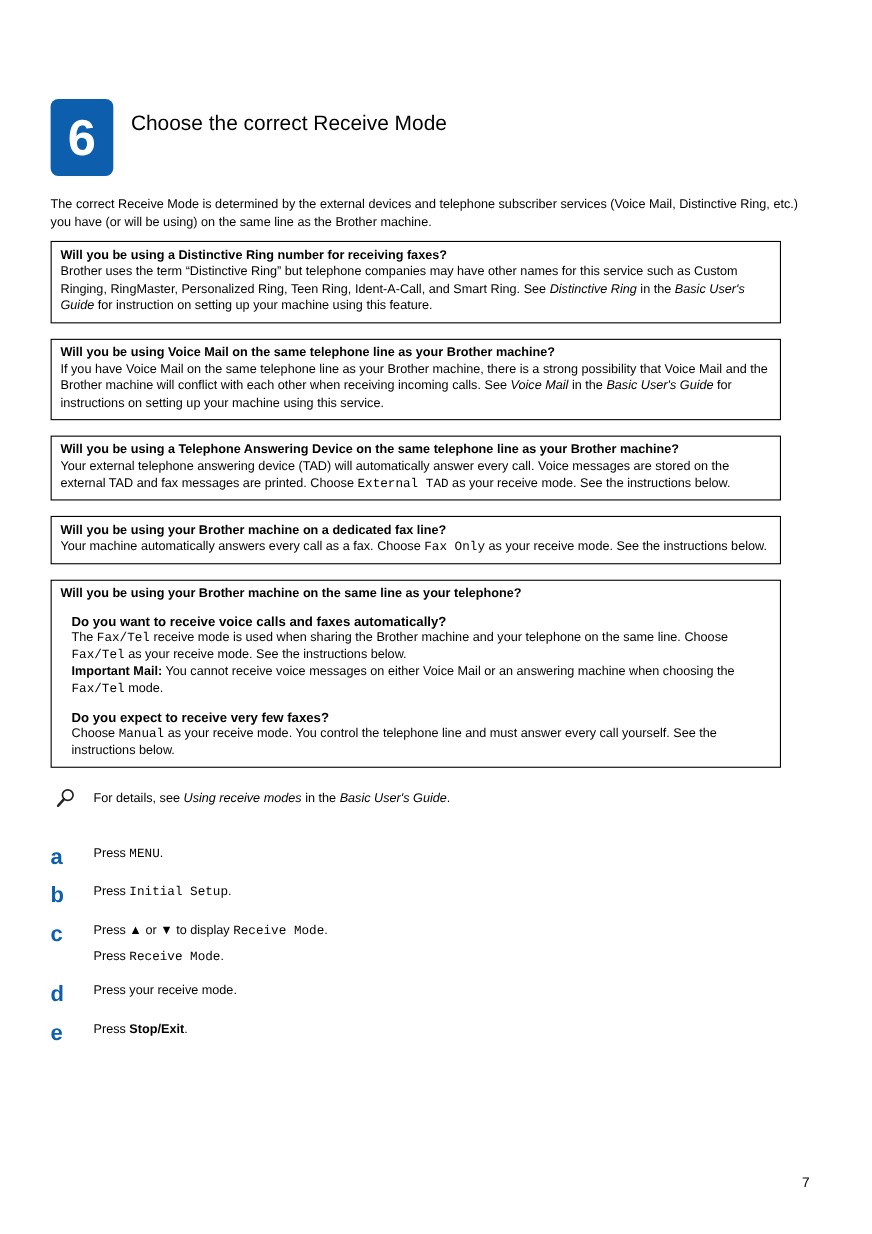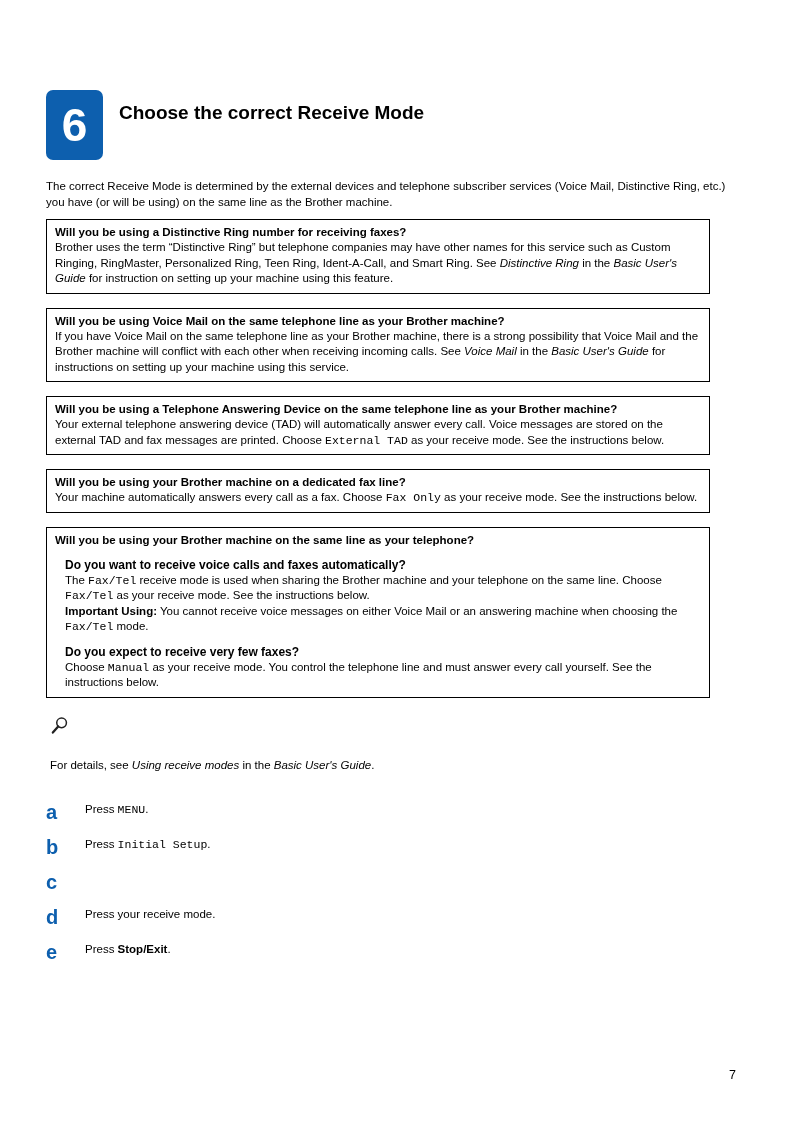--- a/index.html
+++ b/index.html
@@ -9,36 +9,36 @@
   }
   .page { position:relative; width:793px; height:1122px; }
   .content { padding:90px 47px 0 46px; }
 
   .step-header { display:flex; align-items:flex-start; gap:16px; margin-bottom:18px; }
   .step-badge {
     width:57px; height:70px; background:var(--accent,#0d5fae); border-radius:7px;
     display:flex; align-items:center; justify-content:center; flex:0 0 auto;
   }
   .step-badge span { color:#fff; font-size:46px; font-weight:700; line-height:1; }
-  .doc-title { font-size:19px; font-weight:700; margin:12px 0 0 0; }
+  .doc-title { font-size:19px; font-weight:400; margin:12px 0 0 0; }
 
   .intro { font-size:11.5px; line-height:16px; margin:0 0 9px 0; width:700px; }
 
   .qbox {
     width:664px; border:1px solid #000; padding:4px 8px 6px 8px; margin-bottom:14px;
     box-sizing:border-box; font-size:11.5px; line-height:15.5px;
   }
   .qbox h2 { font-size:11.5px; font-weight:700; margin:0; line-height:16px; }
   .qbox p { margin:0; }
 
   .sub { padding-left:10px; margin-top:9px; }
   .sub h3 { font-size:12px; font-weight:700; margin:0; line-height:16px; }
 
   .note-row { display:flex; align-items:flex-start; gap:16px; margin:18px 0 0 4px;
-    font-size:11.5px; line-height:16px;flex-direction:column; }
+    font-size:11.5px; line-height:16px; }
   .note-row p { margin:2px 0 0 0; }
   .note-icon { flex:0 0 auto; }
 
   .steps { margin-top:28px; }
   .step { display:flex; margin-bottom:14px; }
   .step-letter {
     width:39px; flex:0 0 auto; font-size:20px; font-weight:700;
     color:var(--accent,#0d5fae); line-height:1; padding-top:1px;
   }
   .step-body p { margin:0 0 7px 0; font-size:11.5px; line-height:16px; }
@@ -83,21 +83,21 @@
     <section class="qbox">
       <h2>Will you be using your Brother machine on a dedicated fax line?</h2>
       <p><span>Your machine automatically answers every call as a fax. Choose </span><span class="seg-m">Fax Only</span><span> as your receive mode. See the instructions below.</span></p>
     </section>
 
     <section class="qbox">
       <h2>Will you be using your Brother machine on the same line as your telephone?</h2>
       <div class="sub">
         <h3>Do you want to receive voice calls and faxes automatically?</h3>
         <p><span>The </span><span class="seg-m">Fax/Tel</span><span> receive mode is used when sharing the Brother machine and your telephone on the same line. Choose </span><span class="seg-m">Fax/Tel</span><span> as your receive mode. See the instructions below.</span></p>
-        <p><span class="seg-b">Important Using:</span><span> You cannot receive voice messages on either Voice Mail or an answering machine when choosing the </span><span class="seg-m">Fax/Tel</span><span> mode.</span></p>
+        <p><span class="seg-b">Important Mail:</span><span> You cannot receive voice messages on either Voice Mail or an answering machine when choosing the </span><span class="seg-m">Fax/Tel</span><span> mode.</span></p>
       </div>
       <div class="sub">
         <h3>Do you expect to receive very few faxes?</h3>
         <p><span>Choose </span><span class="seg-m">Manual</span><span> as your receive mode. You control the telephone line and must answer every call yourself. See the instructions below.</span></p>
       </div>
     </section>
 
     <div class="note-row">
       <span class="note-icon">
         <svg width="19" height="19" viewBox="0 0 20 20" aria-hidden="true">
@@ -119,20 +119,24 @@
 
       <div class="step">
         <span class="step-letter">b</span>
         <div class="step-body">
           <p><span>Press </span><span class="seg-m">Initial Setup</span><span>.</span></p>
         </div>
       </div>
 
       <div class="step">
         <span class="step-letter">c</span>
+        <div class="step-body">
+          <p><span>Press ▲ or ▼ to display </span><span class="seg-m">Receive Mode</span><span>.</span></p>
+          <p><span>Press </span><span class="seg-m">Receive Mode</span><span>.</span></p>
+        </div>
       </div>
 
       <div class="step">
         <span class="step-letter">d</span>
         <div class="step-body">
           <p><span>Press your receive mode.</span></p>
         </div>
       </div>
 
       <div class="step">

